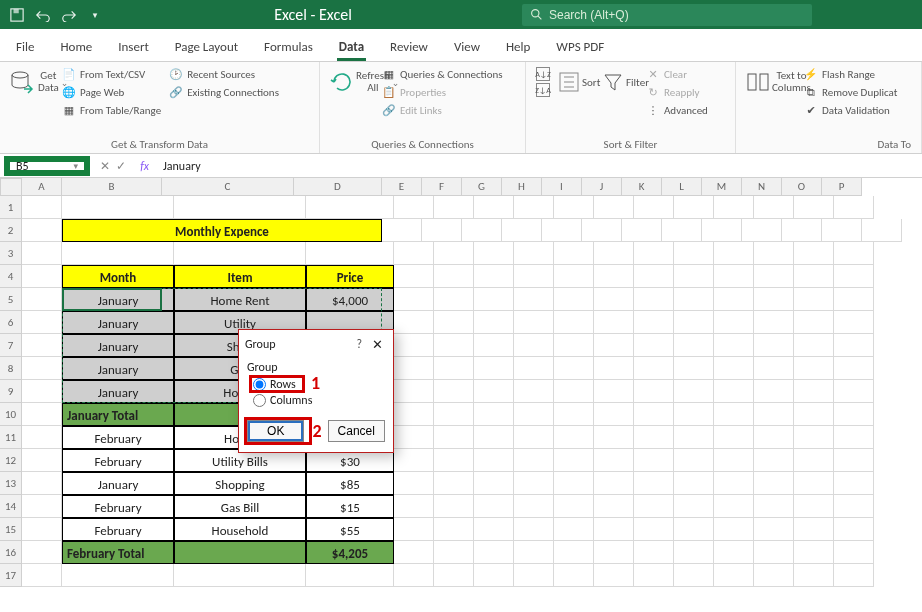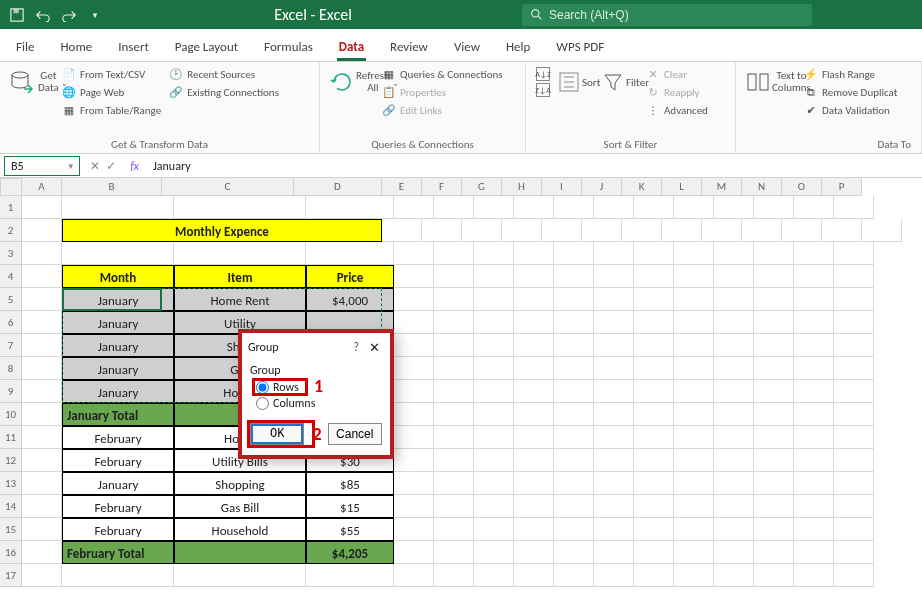--- a/index.html
+++ b/index.html
@@ -10,37 +10,37 @@
 .titlebar .qat { display: flex; gap: 8px; padding-left: 8px; align-items: center; }
 .titlebar .qat span { width: 18px; height: 18px; display: inline-flex; align-items: center; justify-content: center; opacity: .9; }
 .titlebar .title { flex: 1; text-align: center; font-size: 16px; }
 .titlebar .search { background: #2b875a; border-radius: 2px; height: 22px; width: 290px; display: flex; align-items: center; padding: 0 8px; margin-right: 110px; color: #d8ecd8; gap: 6px; }
 .titlebar .search input { background: transparent; border: none; color: #d8ecd8; outline: none; width: 100%; font-size: 12px; }
 .titlebar .search input::placeholder { color: #d8ecd8; }
 
 
 .tabs { display: flex; gap: 22px; padding: 4px 14px 0; font-size: 13px; color: #444; border-bottom: 1px solid #d0d0d0; }
 .tab { padding: 6px 2px 4px; cursor: pointer; }
-.tab.active { color: #b91c1c; border-bottom: 3px solid #1a7243; font-weight: 600; }
+.tab.active { color: #404040; border-bottom: 3px solid #1a7243; font-weight: 600; }
 
 
 .ribbon { display: flex; border-bottom: 1px solid #d0d0d0; background: #fafafa; height: 92px; font-size: 11px; color: #555; }
 .group { border-right: 1px solid #e0e0e0; padding: 4px 8px 2px; display: flex; flex-direction: column; }
 .group-body { flex: 1; display: flex; gap: 4px; align-items: flex-start; }
 .group-label { text-align: center; font-size: 11px; color: #666; padding-top: 2px; }
 .big-btn { display: flex; align-items: center; width: 48px; gap: 2px; cursor: pointer; padding: 2px; }
 .big-btn .icon { width: 28px; height: 28px; display: flex; align-items: center; justify-content: center; }
 .col-btns { display: flex; flex-direction: column; gap: 2px; }
 .small-btn { display: flex; align-items: center; gap: 4px; padding: 1px 2px; cursor: pointer; white-space: nowrap; }
 .small-btn.disabled { color: #aaa; }
 .small-btn .ic { width: 14px; height: 14px; display: inline-flex; align-items: center; justify-content: center; }
 
 
 .fbar { display: flex; align-items: center; height: 24px; border-bottom: 1px solid #d0d0d0; }
-.namebox { width: 76px; border: 1px solid #15803d; margin: 2px 4px; padding: 1px 6px; height: 20px; display: flex; align-items: center; justify-content: space-between; }
+.namebox { width: 86px; border: 6px solid #15803d; margin: 2px 4px; padding: 1px 6px; height: 20px; display: flex; align-items: center; justify-content: space-between; }
 .namebox .dd { color: #888; font-size: 9px; }
 .fbar .btns { display: flex; gap: 6px; padding: 0 6px; color: #888; }
 .fbar .fx { font-style: italic; padding: 0 8px; color: #8b5cf6; text-align: right; }
 .fbar .formula { flex: 1; padding: 0 6px; }
 
 
 .sheet { position: relative; }
 .colheads { display: flex; }
 .corner { width: 22px; height: 18px; border: 1px solid #d0d0d0; background: #f0f0f0; }
 .ch { height: 18px; border-right: 1px solid #d0d0d0; border-bottom: 1px solid #d0d0d0; background: #f0f0f0; text-align: center; font-size: 11px; color: #666; line-height: 18px; }
@@ -66,35 +66,35 @@
 .tbl-sel { background: #cfcfcf; }
 .tbl-total { background: #6aa84f; font-weight: bold; border: 1px solid #000 !important; }
 .tbl-total-b { text-align: left; padding-left: 4px; }
 .tbl-total-d { text-align: center; }
 
 
 .active-outline { position: absolute; border: 2px solid #1a7243; pointer-events: none; z-index: 3; }
 .marquee { position: absolute; border: 1px dashed #1a7243; pointer-events: none; z-index: 2; }
 
 
-.dialog { position: absolute; left: 238px; top: 329px; width: 156px; background: #fff; border: 4px solid #b91c1c; box-shadow: 4px 4px 12px rgba(0,0,0,.25); font-size: 12px; z-index: 10; }
+.dialog { position: absolute; left: 238px; top: 329px; width: 156px; background: #fff; border: 1px solid #b91c1c; box-shadow: 4px 4px 12px rgba(0,0,0,.25); font-size: 12px; z-index: 10; }
 .dialog-title { display: flex; align-items: center; height: 28px; padding: 0 6px; }
 .dialog-title .t { flex: 1; font-size: 12px; }
 .dialog-title .q { padding: 0 6px; color: #555; }
 .dialog-title .x { padding: 0 4px; font-size: 13px; }
 .dialog-body { padding: 2px 8px 8px; }
 .dialog-body .lbl { font-size: 12px; margin-bottom: 2px; }
 .radios { position: relative; }
 .radio { display: flex; align-items: center; gap: 4px; font-size: 12px; padding: 1px 2px; margin-left: 4px; }
 .radio input { margin: 0; }
 .redbox1 { position: absolute; border: 3px solid #d40000; left: 2px; top: -1px; width: 56px; height: 18px; pointer-events: none; }
 .annot1 { position: absolute; left: 64px; top: -4px; color: #d40000; font-weight: bold; font-size: 18px; font-family: Calibri, sans-serif; }
 .dialog-actions { display: flex; gap: 6px; padding: 4px 8px 10px; align-items: center; position: relative; }
 .dlg-btn { width: 62px; height: 22px; border: 1px solid #888; background: #f8f8f8; font-size: 12px; cursor: pointer; }
-.dlg-btn.default { outline: 2px solid #2b6fbf; outline-offset: -3px; font-family: Liberation Mono, monospace; }
+.dlg-btn.default { outline: 2px solid #2b6fbf; outline-offset: -3px; }
 .redbox2 { position: absolute; border: 3px solid #d40000; left: 5px; top: 1px; width: 68px; height: 28px; pointer-events: none; }
 .annot2 { color: #d40000; font-weight: bold; font-size: 18px; font-family: Calibri, sans-serif; padding-left: 2px; }
 
 svg { display: block; }
 </style>
 </head>
 <body>
 
 <div class="titlebar">
   <div class="qat">

